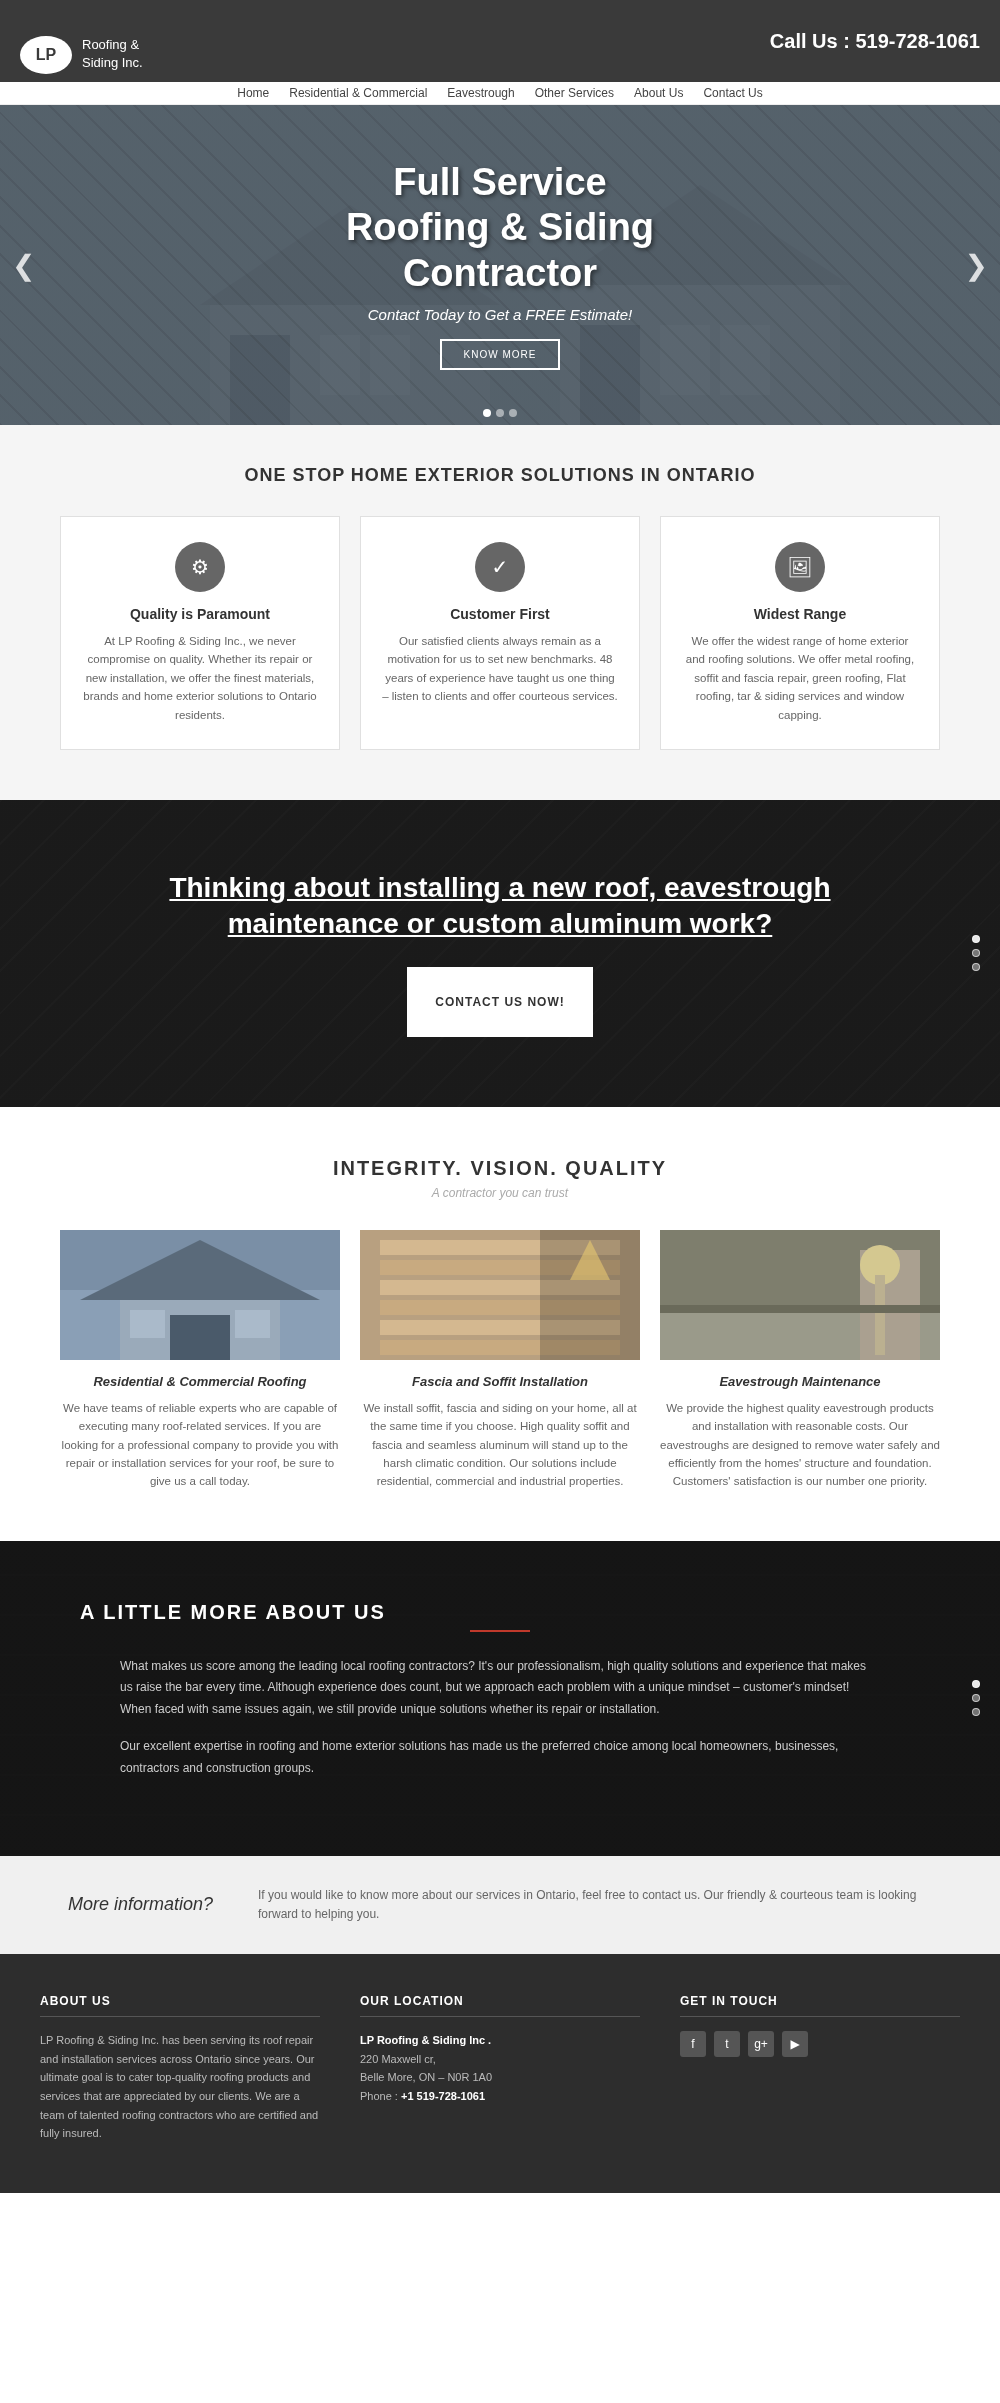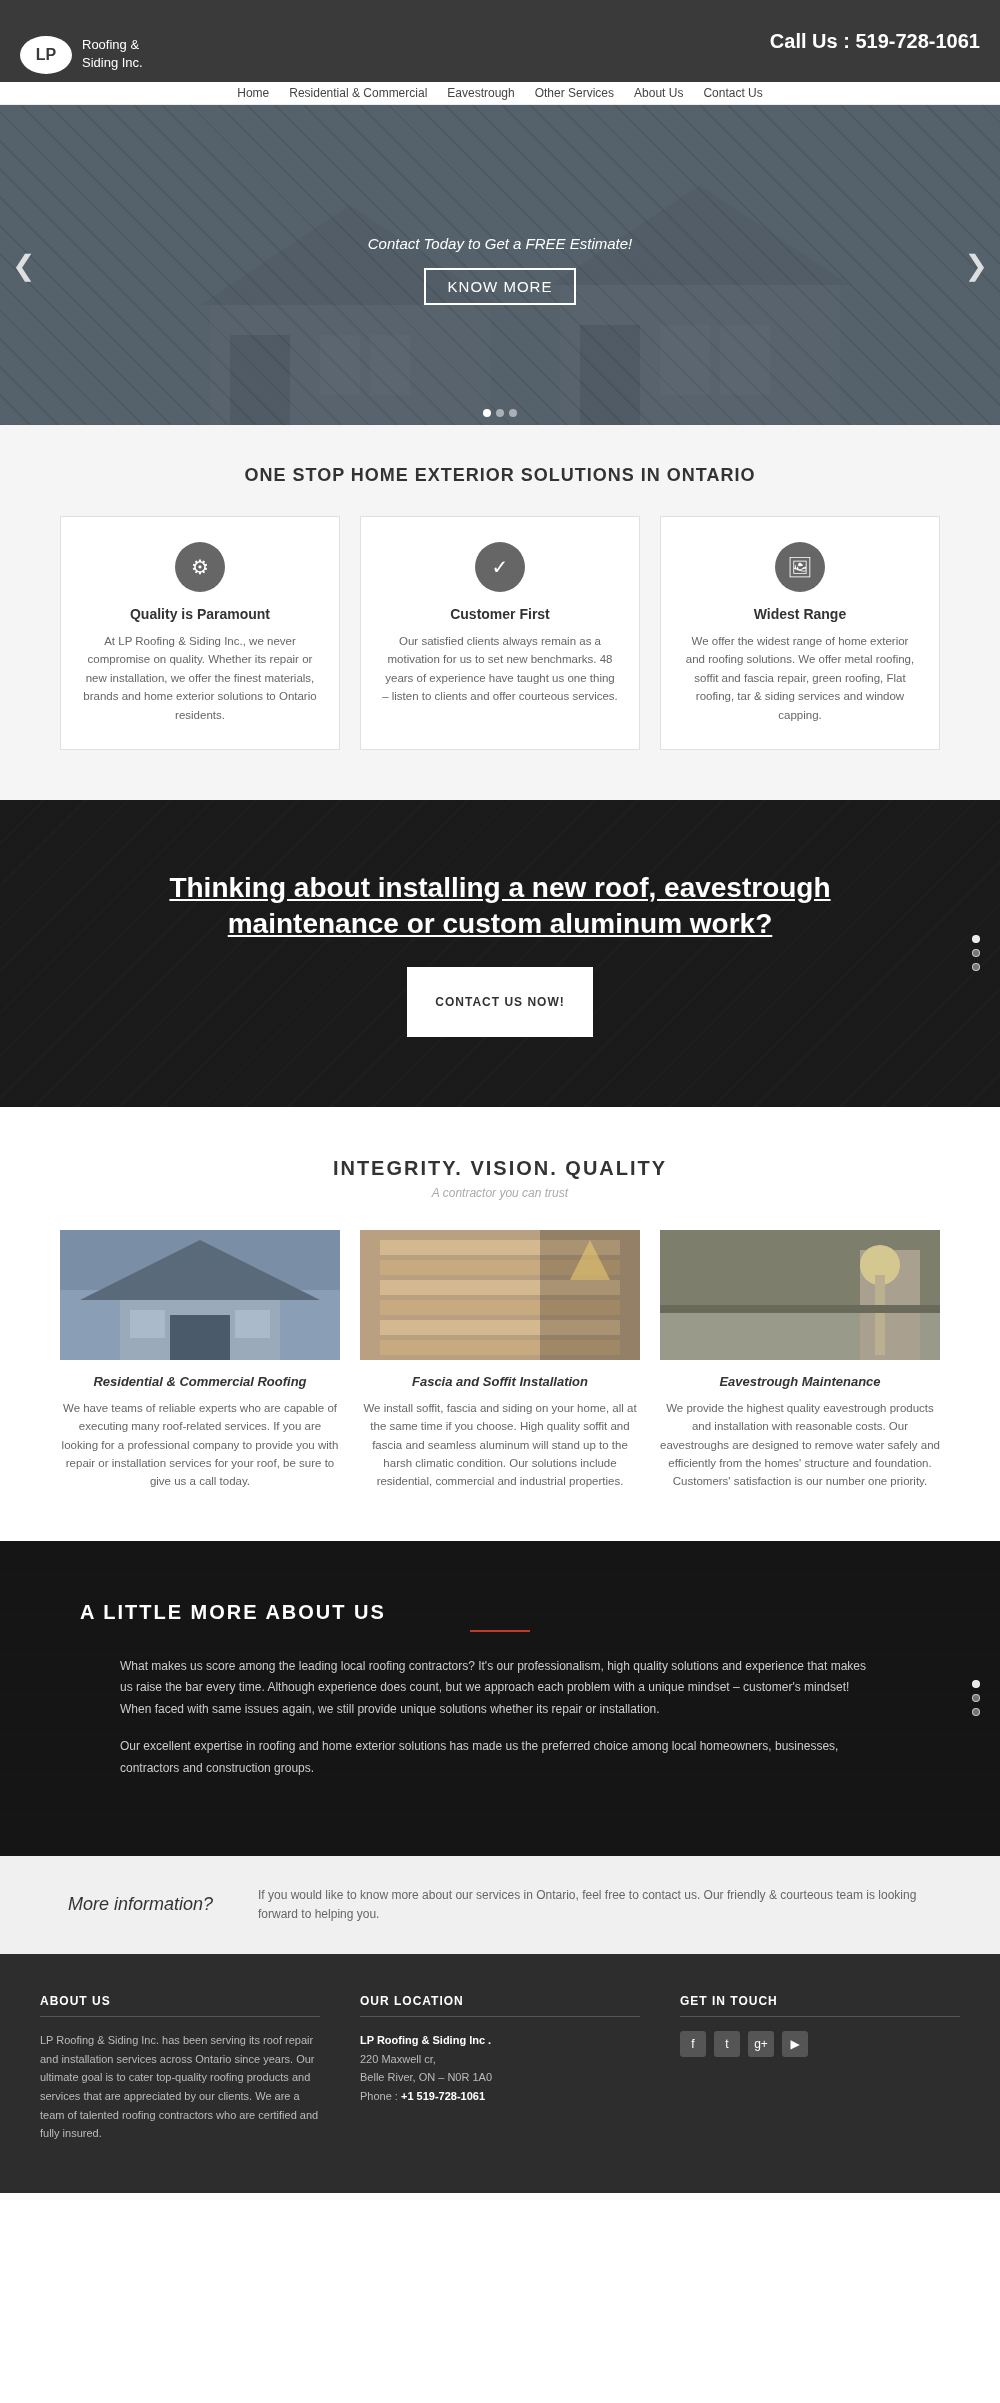--- a/index.html
+++ b/index.html
@@ -90,21 +90,21 @@
       font-size: 15px;
       margin-top: 10px;
       font-style: italic;
     }
     .hero-btn {
       display: inline-block;
       margin-top: 16px;
       border: 2px solid #fff;
       color: #fff;
       padding: 8px 22px;
-      font-size: 15px;
+      font-size: 10px;
       letter-spacing: 1px;
       cursor: pointer;
       background: transparent;
     }
     .prev-arrow, .next-arrow {
       position: absolute;
       top: 50%;
       transform: translateY(-50%);
       color: #fff;
       font-size: 28px;
@@ -414,20 +414,25 @@
     <rect x="320" y="230" width="40" height="60" fill="#8a9aaa"></rect>
     <rect x="370" y="230" width="40" height="60" fill="#8a9aaa"></rect>
     <rect x="580" y="220" width="60" height="100" fill="#4a5a6a"></rect>
     <rect x="660" y="220" width="50" height="70" fill="#8a9aaa"></rect>
     <rect x="720" y="220" width="50" height="70" fill="#8a9aaa"></rect>
   </svg>
 
   <div class="prev-arrow">❮</div>
 
   <div class="hero-content">
+    <h1>
+      <span>Full Service</span><br>
+      <span>Roofing &amp; Siding</span><br>
+      <span>Contractor</span>
+    </h1>
     <p>Contact Today to Get a FREE Estimate!</p>
     <button class="hero-btn">KNOW MORE</button>
   </div>
 
   <div class="next-arrow">❯</div>
 
   <div class="slider-dots">
     <div class="dot active"></div>
     <div class="dot"></div>
     <div class="dot"></div>
@@ -547,21 +552,21 @@
       <h4>ABOUT US</h4>
       <p>LP Roofing &amp; Siding Inc. has been serving its roof repair and installation services across Ontario since years. Our ultimate goal is to cater top-quality roofing products and services that are appreciated by our clients. We are a team of talented roofing contractors who are certified and fully insured.</p>
     </div>
 
     <div class="footer-col">
       <h4>OUR LOCATION</h4>
       <p>
         <strong>LP Roofing &amp; Siding Inc .</strong>
       </p>
       <p>220 Maxwell cr,</p>
-      <p>Belle River, ON – N0R 1A0</p>
+      <p>Belle More, ON – N0R 1A0</p>
       <p>
         <span>Phone :</span>
         <strong>+1 519-728-1061</strong>
       </p>
     </div>
 
     <div class="footer-col">
       <h4>GET IN TOUCH</h4>
       <div class="social-icons">
         <div class="social-icon">f</div>

